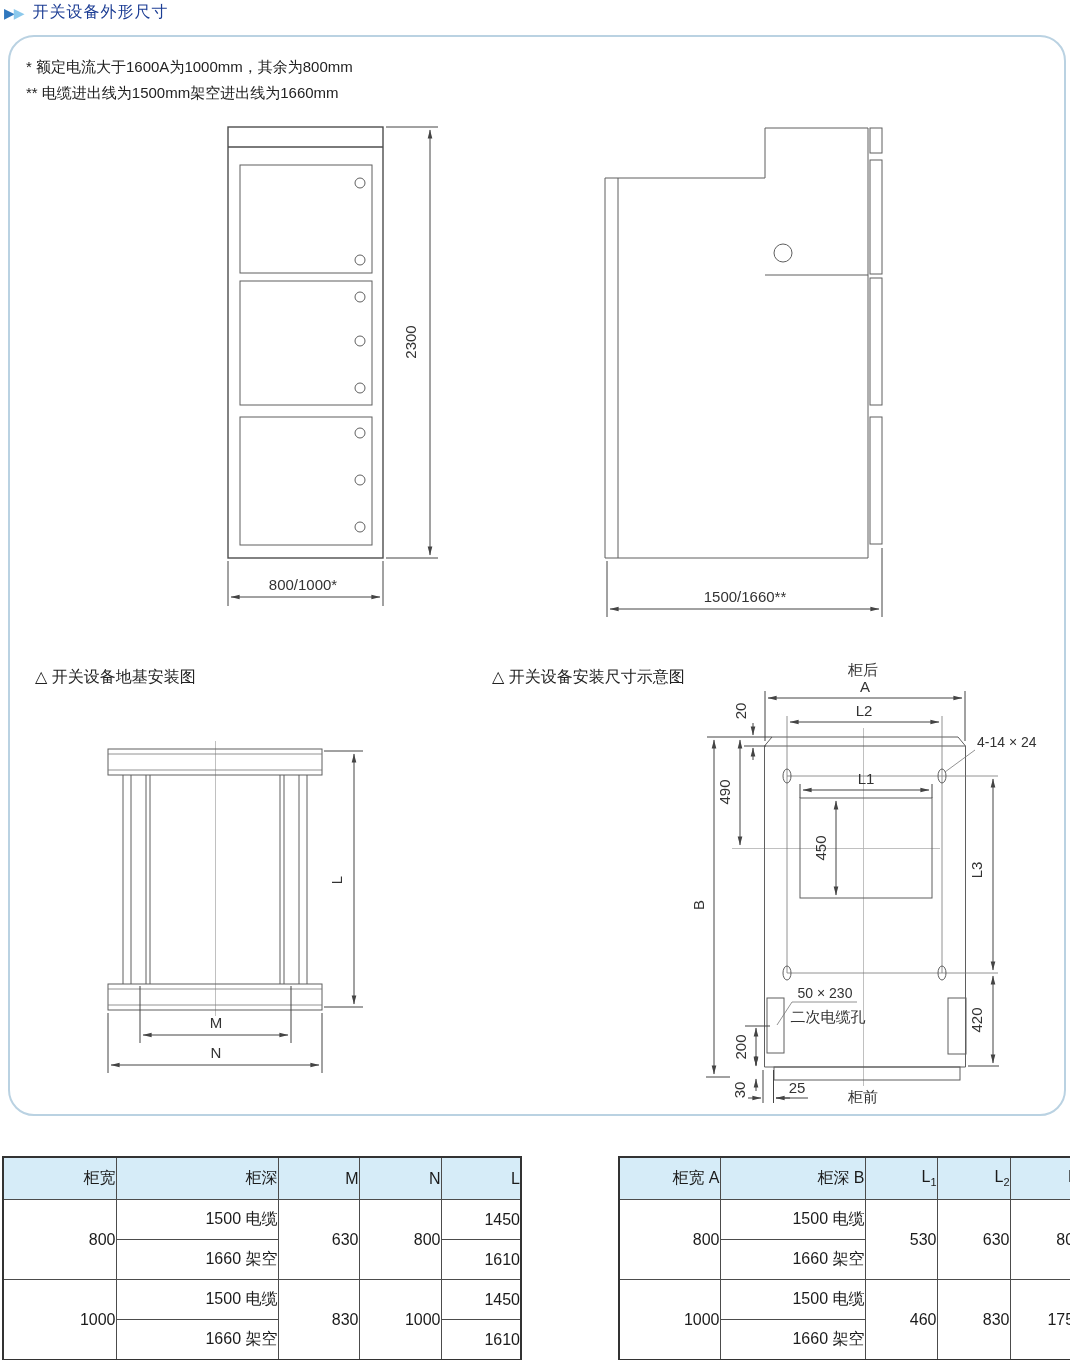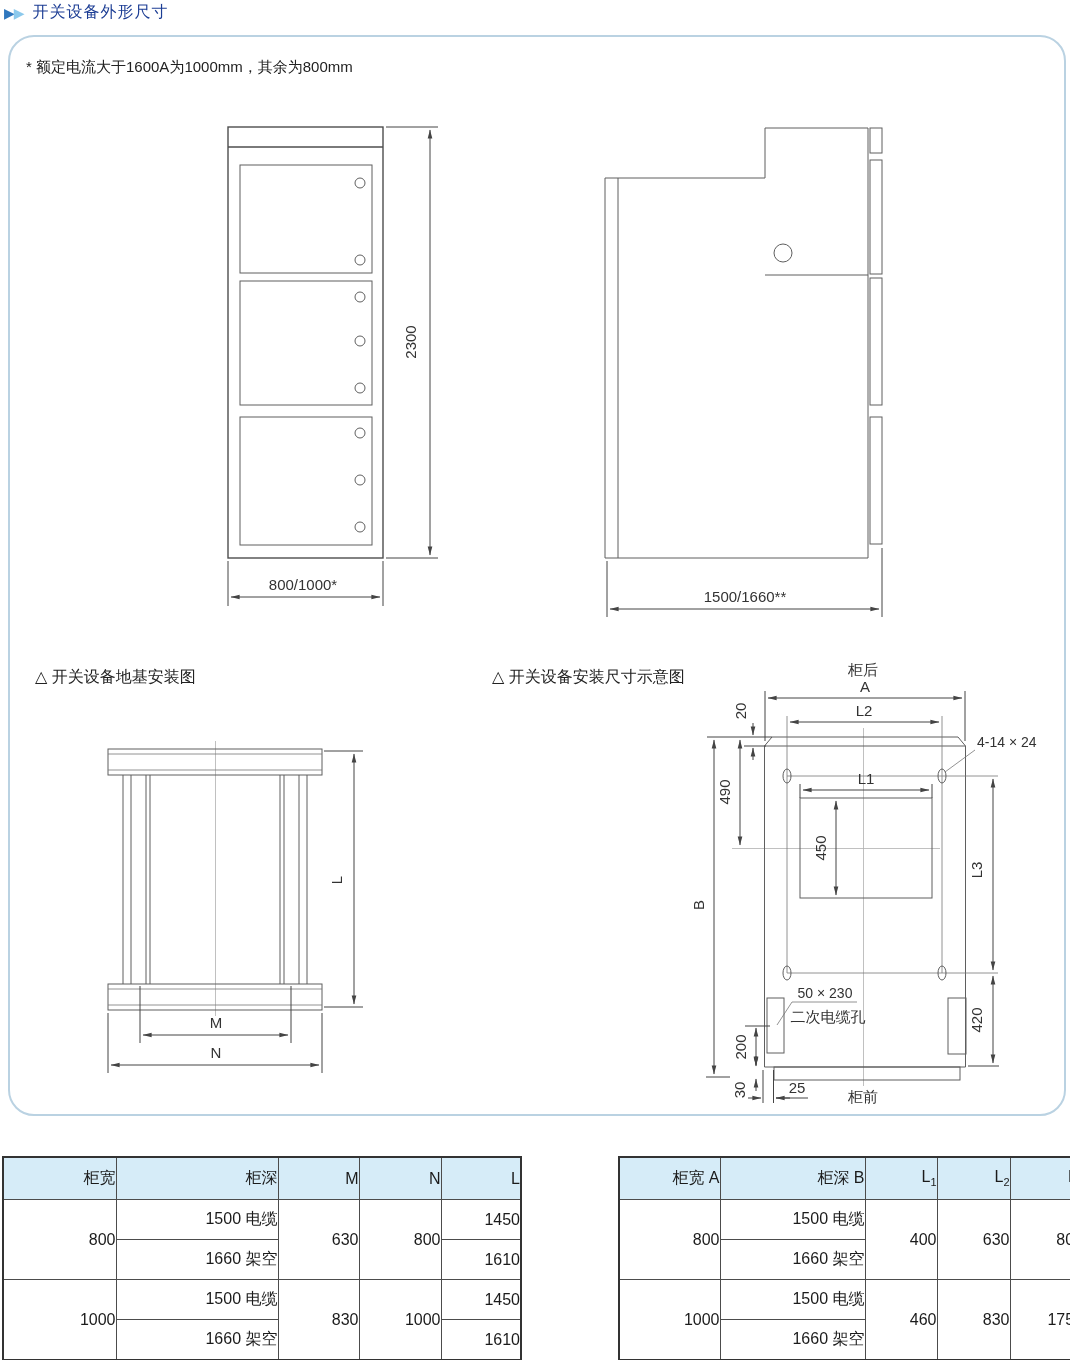--- a/index.html
+++ b/index.html
@@ -51,20 +51,21 @@
 <div id="page">
 
   <div id="title-row">
     <span class="tri t1">▶</span>
     <span class="tri t2">▶</span>
     <span id="page-title">开关设备外形尺寸</span>
   </div>
 
   <div id="panel"></div>
   <div class="note" id="note1">* 额定电流大于1600A为1000mm，其余为800mm</div>
+  <div class="note" id="note2">** 电缆进出线为1500mm架空进出线为1660mm</div>
 
   <svg id="drawings" viewBox="0 0 1070 1360">
     <defs>
       <marker id="arr" markerWidth="10" markerHeight="8" refX="8.6" refY="3" orient="auto-start-reverse" markerUnits="userSpaceOnUse">
         <path d="M0,0.7 L9,3 L0,5.3 Z" fill="#444"></path>
       </marker>
     </defs>
 
     <g>
       <rect class="lnb" x="228" y="127" width="155" height="431"></rect>
@@ -288,21 +289,21 @@
         <th>柜深 B</th>
         <th><span>L</span><sub>1</sub></th>
         <th><span>L</span><sub>2</sub></th>
         <th><span>L</span><sub>3</sub></th>
       </tr>
     </thead>
     <tbody>
       <tr>
         <td rowspan="2">800</td>
         <td>1500 电缆</td>
-        <td rowspan="2">400</td>
+        <td rowspan="2">530</td>
         <td rowspan="2">630</td>
         <td rowspan="2">800</td>
       </tr>
       <tr>
         <td>1660 架空</td>
       </tr>
       <tr>
         <td rowspan="2">1000</td>
         <td>1500 电缆</td>
         <td rowspan="2">460</td>

